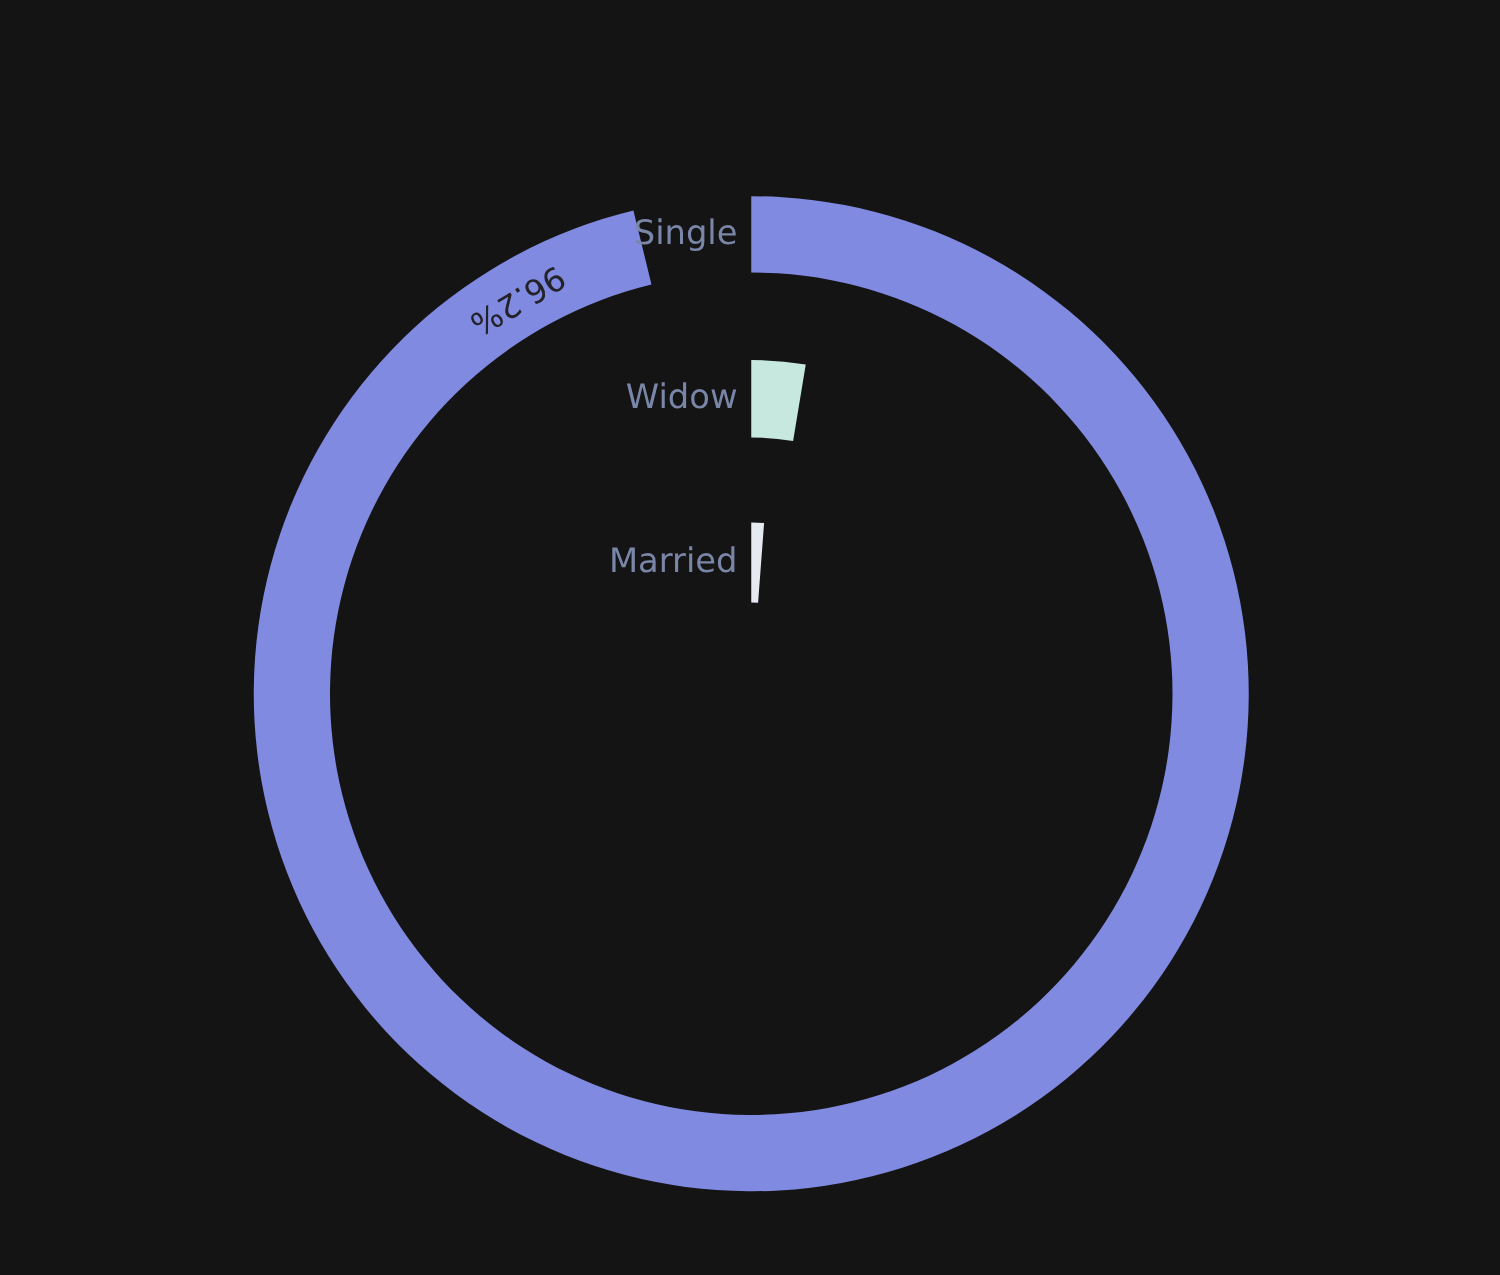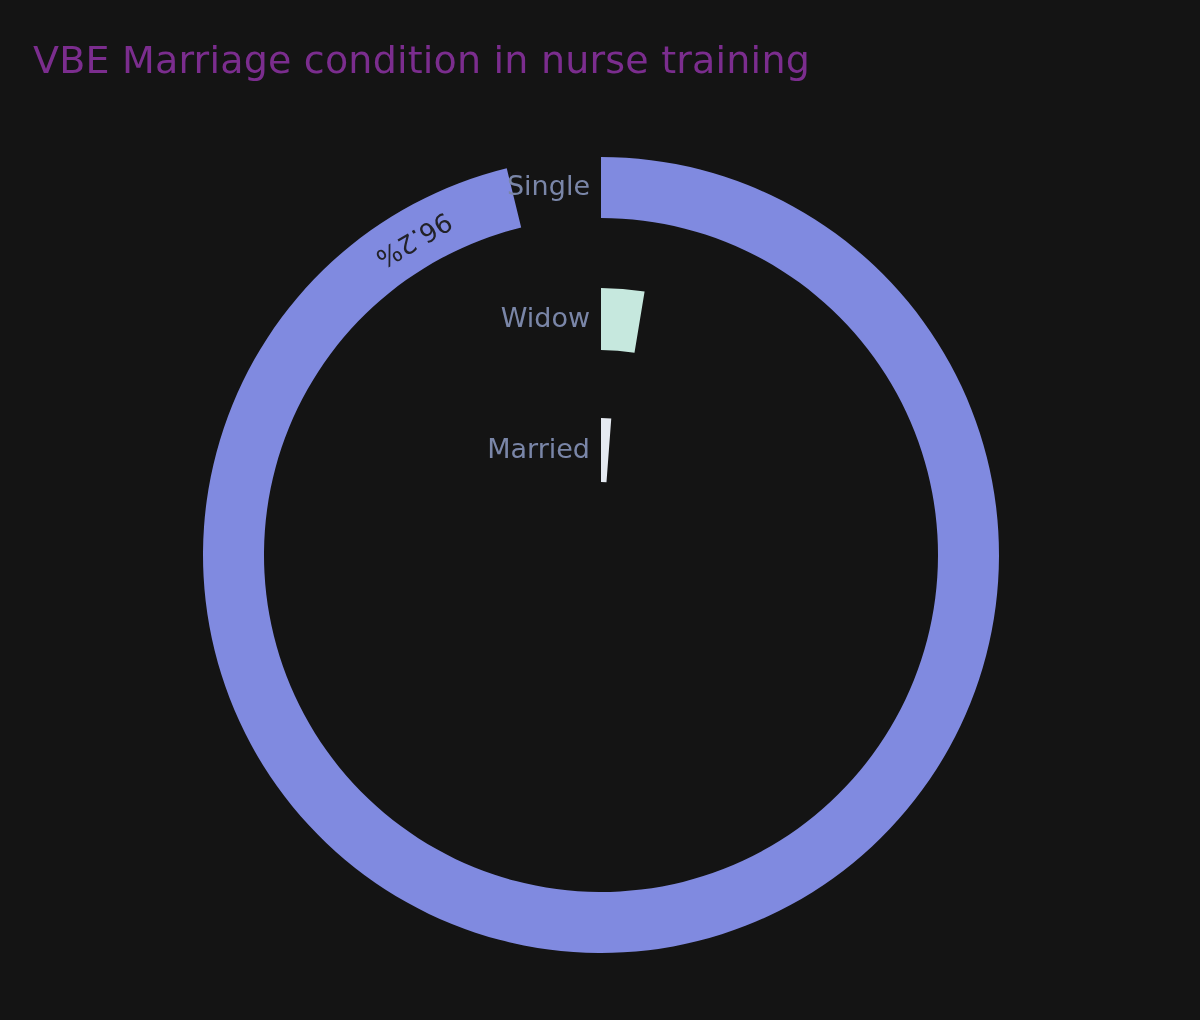--- a/index.html
+++ b/index.html
@@ -52,21 +52,20 @@
     fill: #222228;
     text-anchor: middle;
     dominant-baseline: middle;
   }
 </style>
 </head>
 <body>
 
 <div id="chart-root">
 
-  <div class="chart-title">VBE Marriage condition in nurse training</div>
 
   <svg id="radial-svg" viewBox="0 0 1200 1020">
 
     <g id="bars-group">
         <path d="M 601 157 A 398 398 0 1 1 506.73841786588395 168.32345024093678 L 521.1855447758867 227.58794656079323 A 337 337 0 1 0 601 218 Z" fill="#808AE0"></path>
         <path d="M 601 288 A 267 267 0 0 1 644.6080319185131 291.5852328509392 L 634.4818222595326 352.7527068705713 A 205 205 0 0 0 601 350 Z" fill="#C6E8DE"></path>
         <path d="M 601 418 A 137 137 0 0 1 611.2720855752069 418.3856367070591 L 606.4734470583219 482.20548525266656 A 73 73 0 0 0 601 482 Z" fill="#E5EAF1"></path>
       </g>
     <g id="value-labels-group">
         <text class="value-label" x="413.37547766748503" y="239.00429018814896" fill="#222228" transform="rotate(509.3 413.37547766748503 239.00429018814896)">96.2%</text>

